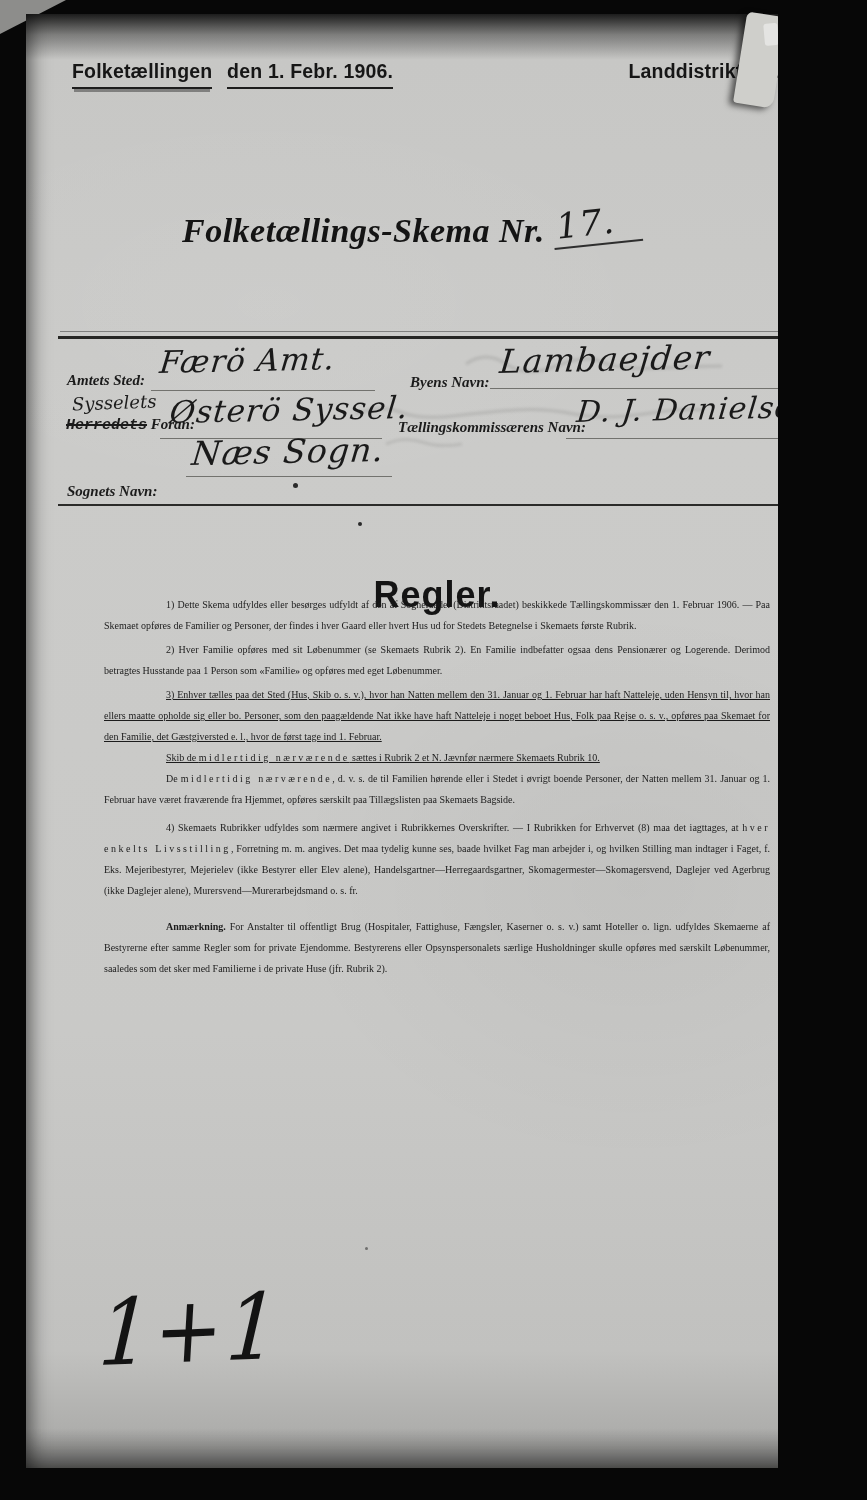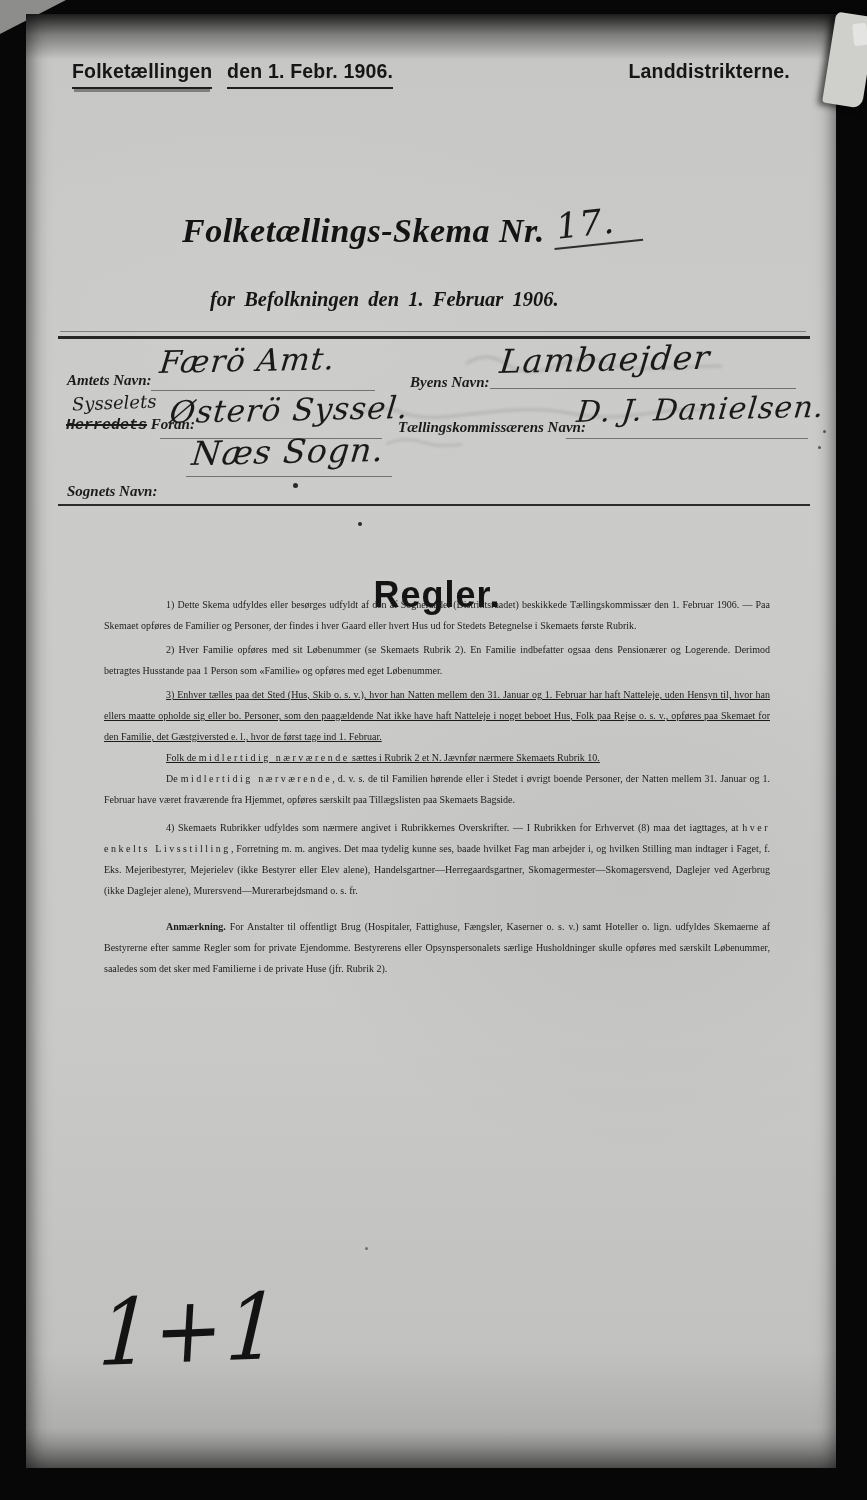--- a/index.html
+++ b/index.html
@@ -1,16 +1,16 @@
 <!DOCTYPE html>
 <html><head>
 <meta charset="utf-8">
 <style>
   html,body{margin:0;padding:0;background:#070707;}
-  .stage{position:relative;width:867px;height:1500px;background:#070707;overflow:hidden;
+  .stage{position:relative;width:778px;height:1500px;background:#070707;overflow:hidden;
          font-family:"Liberation Serif",serif;}
   
   .page{position:absolute;left:26px;top:14px;width:810px;height:1454px;
         background:
           radial-gradient(ellipse 600px 300px at 30% 20%, rgba(255,255,255,.05), rgba(0,0,0,0) 70%),
           radial-gradient(ellipse 500px 400px at 75% 60%, rgba(0,0,0,.04), rgba(0,0,0,0) 70%),
           linear-gradient(180deg,#b5b5b3 0%,#c7c7c5 3%,#cbcbc9 30%,#c9c9c7 70%,#c1c1bf 92%,#a8a8a6 99%);
         box-shadow: inset 16px 0 20px -12px rgba(0,0,0,.55),
                     inset -14px 0 18px -12px rgba(0,0,0,.5),
                     inset 0 -24px 26px -16px rgba(0,0,0,.4);
@@ -93,31 +93,30 @@
 
     <div class="hdr hdr-left">
       <span class="useg useg1">Folketællingen</span>
       <span class="useg">den 1. Febr. 1906.</span>
     </div>
     <div class="hdr hdr-right">Landdistrikterne.</div>
 
     <div class="title-row">
       <span>Folketællings-Skema Nr.</span><span class="hand title-num">17.</span>
     </div>
-    <div class="subtitle">for Befolkningen den 1. Februar 1906.</div>
 
     <div class="hrule hrule-top"></div>
 
     <svg class="ghost" style="left:300px;top:330px;" width="470" height="120" viewBox="0 0 470 120">
       <path d="M140 20 q20 -14 40 0 t50 2 t46 -4 t60 6 t60 -2" stroke="#4a4a48" stroke-width="3" fill="none"></path>
       <path d="M30 70 q24 -10 44 -2 t54 4 t62 -6 t58 4 t70 0 t60 -4" stroke="#4a4a48" stroke-width="3" fill="none"></path>
       <path d="M60 100 q18 -8 36 -2 t40 2" stroke="#4a4a48" stroke-width="2.5" fill="none"></path>
     </svg>
 
-    <div class="flabel" style="left:41px;top:358px;">Amtets Navn:</div>
+    <div class="flabel" style="left:41px;top:358px;">Amtets Sted:</div>
     <div class="fvalue hand" style="left:132px;top:330px;">Færö Amt.</div>
     <div class="fline" style="left:125px;top:376px;width:224px;"></div>
 
     <div class="flabel" style="left:372px;top:360px;margin-left:12px;">Byens Navn:</div>
     <div class="fvalue hand" style="left:472px;top:328px;font-size:33px;">Lambaejder</div>
     <div class="fline" style="left:464px;top:374px;width:306px;"></div>
 
     <div class="hand-small" style="left:46px;top:378px;">Sysselets</div>
     <div class="flabel" style="left:40px;top:402px;">
       <span class="struck">Herredets</span>
@@ -134,21 +133,21 @@
     <div class="fvalue hand" style="left:164px;top:420px;font-size:33px;">Næs Sogn.</div>
     <div class="fline" style="left:160px;top:462px;width:206px;"></div>
 
     <div class="hrule hrule-mid"></div>
 
     <div class="regler-h">Regler.</div>
     <div class="rules">
       <p>1) Dette Skema udfyldes eller besørges udfyldt af den af Sogneraadet (Distriktsraadet) beskikkede Tællingskommissær den 1. Februar 1906. — Paa Skemaet opføres de Familier og Personer, der findes i hver Gaard eller hvert Hus ud for Stedets Betegnelse i Skemaets første Rubrik.</p>
       <p>2) Hver Familie opføres med sit Løbenummer (se Skemaets Rubrik 2). En Familie indbefatter ogsaa dens Pensionærer og Logerende. Derimod betragtes Husstande paa 1 Person som «Familie» og opføres med eget Løbenummer.</p>
       <p class="tight">3) Enhver tælles paa det Sted (Hus, Skib o. s. v.), hvor han Natten mellem den 31. Januar og 1. Februar har haft Natteleje, uden Hensyn til, hvor han ellers maatte opholde sig eller bo. Personer, som den paagældende Nat ikke have haft Natteleje i noget beboet Hus, Folk paa Rejse o. s. v., opføres paa Skemaet for den Familie, det Gæstgiversted e. l., hvor de først tage ind 1. Februar.</p>
-      <p class="tight"><span>Folk de </span><span class="ls">midlertidig nærværende</span><span> sættes i Rubrik 2 et N.  Jævnfør nærmere Skemaets Rubrik 10.</span></p>
+      <p class="tight"><span>Skib de </span><span class="ls">midlertidig nærværende</span><span> sættes i Rubrik 2 et N.  Jævnfør nærmere Skemaets Rubrik 10.</span></p>
       <p><span>De </span><span class="ls">midlertidig nærværende</span><span>, d. v. s. de til Familien hørende eller i Stedet i øvrigt boende Personer, der Natten mellem 31. Januar og 1. Februar have været fraværende fra Hjemmet, opføres særskilt paa Tillægslisten paa Skemaets Bagside.</span></p>
       <p class="gap"><span>4) Skemaets Rubrikker udfyldes som nærmere angivet i Rubrikkernes Overskrifter. — I Rubrikken for Erhvervet (8) maa det iagttages, at </span><span class="ls">hver enkelts Livsstilling</span><span>, Forretning m. m. angives. Det maa tydelig kunne ses, baade hvilket Fag man arbejder i, og hvilken Stilling man indtager i Faget, f. Eks. Mejeribestyrer, Mejerielev (ikke Bestyrer eller Elev alene), Handelsgartner—Herregaardsgartner, Skomagermester—Skomagersvend, Daglejer ved Agerbrug (ikke Daglejer alene), Murersvend—Murerarbejdsmand o. s. fr.</span></p>
       <p class="biggap"><span class="b">Anmærkning.</span><span>  For Anstalter til offentligt Brug (Hospitaler, Fattighuse, Fængsler, Kaserner o. s. v.) samt Hoteller o. lign. udfyldes Skemaerne af Bestyrerne efter samme Regler som for private Ejendomme. Bestyrerens eller Opsynspersonalets særlige Husholdninger skulle opføres med særskilt Løbenummer, saaledes som det sker med Familierne i de private Huse (jfr. Rubrik 2).</span></p>
     </div>
 
     <div class="tally">1+1</div>
 
     <div class="speck" style="left:267px;top:469px;width:5px;height:5px;"></div>
     <div class="speck" style="left:332px;top:508px;width:4px;height:4px;"></div>
     <div class="speck" style="left:797px;top:416px;width:3px;height:3px;opacity:.7;"></div>

